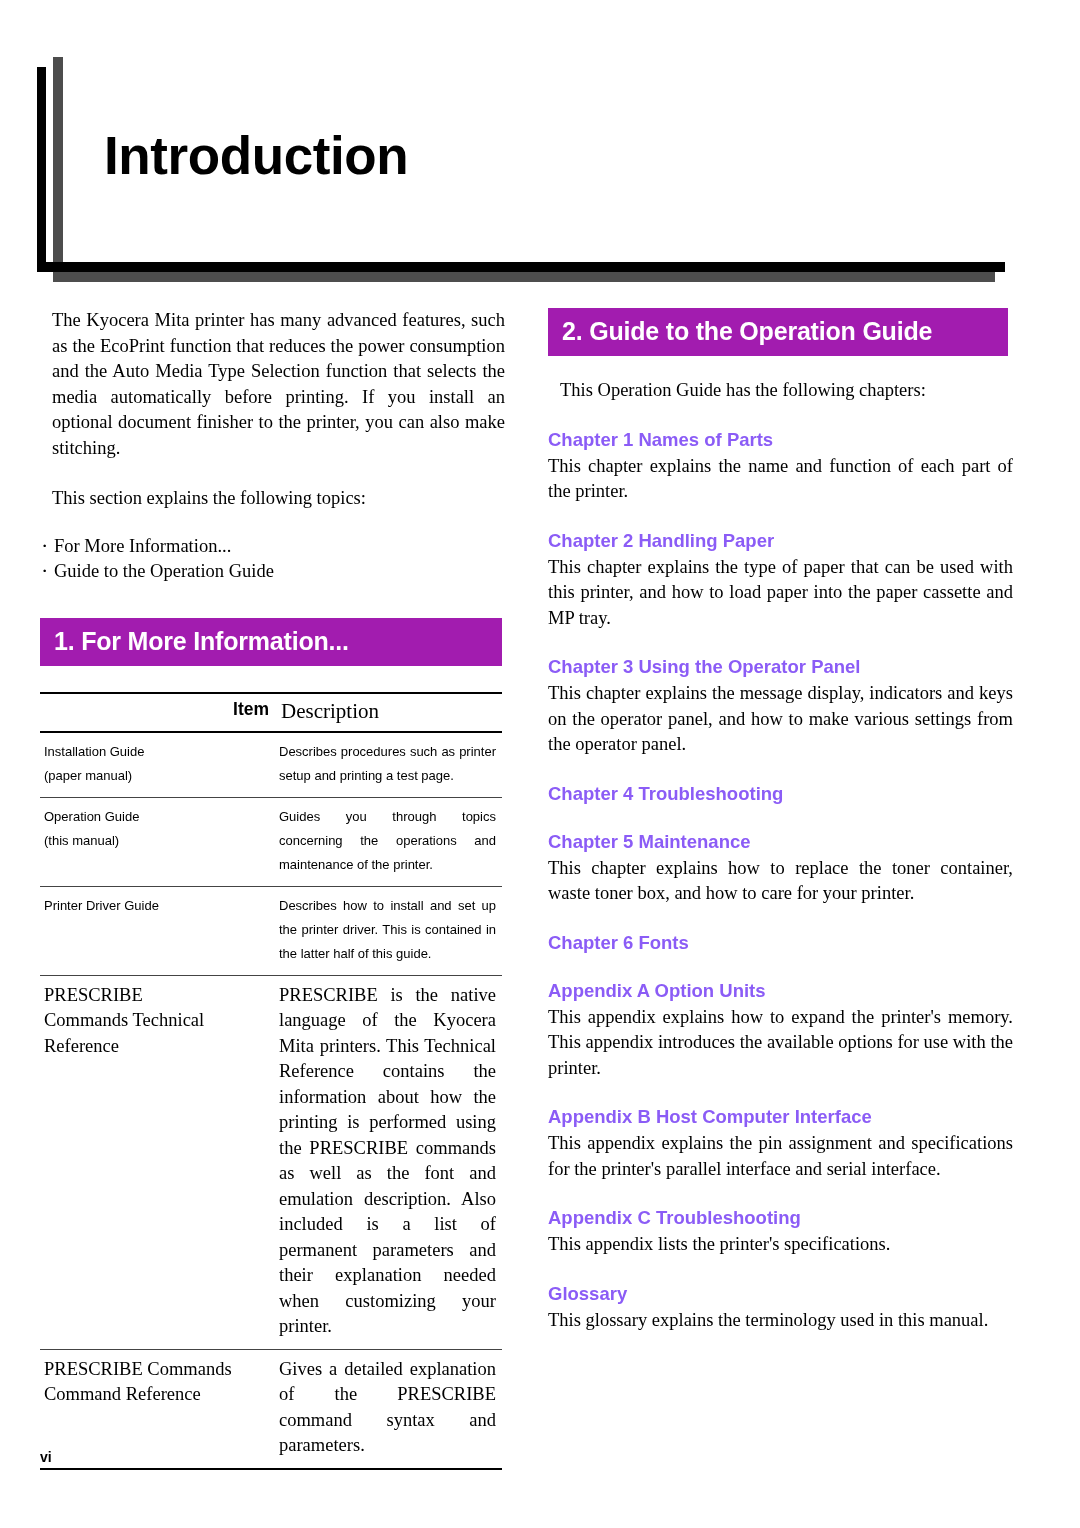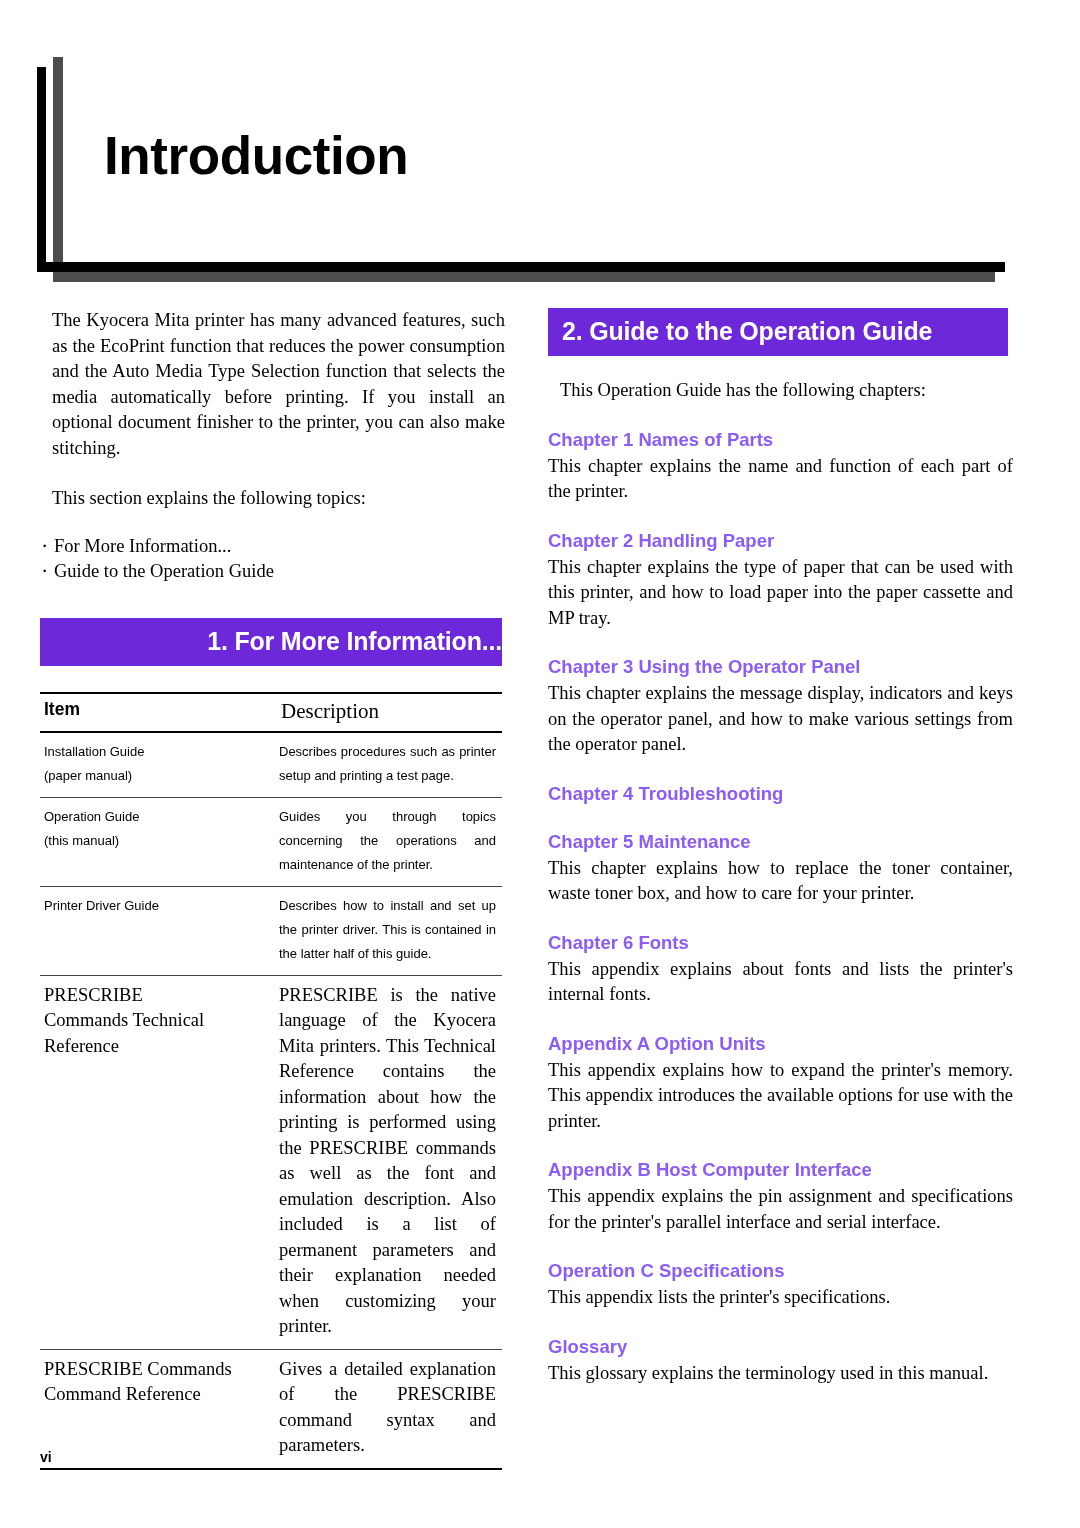--- a/index.html
+++ b/index.html
@@ -102,31 +102,31 @@
     content: "\00B7";
     position: absolute;
     left: 1px;
     top: -1px;
     font-size: 22px;
     line-height: 25.5px;
   }
 
   
   .section-bar {
-    background: #6d28d9;
+    background: #a21caf;
     color: #ffffff;
     font-family: "Liberation Sans", sans-serif;
     font-weight: bold;
     font-size: 25px;
     line-height: 25px;
     padding: 11px 0 12px 14px;
     letter-spacing: -0.2px;
     white-space: nowrap;
   }
-  .bar-left  { width: 462px; box-sizing: border-box; text-align: right; }
+  .bar-left  { width: 462px; box-sizing: border-box; }
   .bar-right { width: 460px; box-sizing: border-box; }
 
   
   table.info {
     border-collapse: collapse;
     width: 462px;
     margin-top: 26px;
     table-layout: fixed;
   }
   table.info col.c1 { width: 235px; }
@@ -137,20 +137,21 @@
     vertical-align: top;
     border-top: 2.5px solid #000000;
     border-bottom: 2.5px solid #000000;
     padding: 5px 6px 7px 4px;
     font-size: 18px;
   }
   table.info thead th.h-item {
     font-family: "Liberation Sans", sans-serif;
     font-weight: bold;
     font-size: 17.5px;
+    text-align: right;
   }
   table.info thead th.h-desc {
     font-family: "Liberation Serif", serif;
     font-weight: normal;
     font-size: 21px;
     padding-left: 6px;
   }
 
   table.info tbody td {
     vertical-align: top;
@@ -293,32 +294,31 @@
     </div>
     <div class="chapter-entry">
       <div class="chapter-head">Chapter 4 Troubleshooting</div>
     </div>
     <div class="chapter-entry">
       <div class="chapter-head">Chapter 5 Maintenance</div>
       <div class="chapter-desc">This chapter explains how to replace the toner container, waste toner box, and how to care for your printer.</div>
     </div>
     <div class="chapter-entry">
       <div class="chapter-head">Chapter 6 Fonts</div>
-      <div class="chapter-desc">This appendix explains about fonts and lists the printer's internal fonts.</div>
     </div>
     <div class="chapter-entry">
       <div class="chapter-head">Appendix A Option Units</div>
       <div class="chapter-desc">This appendix explains how to expand the printer's memory. This appendix introduces the available options for use with the printer.</div>
     </div>
     <div class="chapter-entry">
       <div class="chapter-head">Appendix B Host Computer Interface</div>
       <div class="chapter-desc">This appendix explains the pin assignment and specifications for the printer's parallel interface and serial interface.</div>
     </div>
     <div class="chapter-entry">
-      <div class="chapter-head">Operation C Specifications</div>
+      <div class="chapter-head">Appendix C Troubleshooting</div>
       <div class="chapter-desc">This appendix lists the printer's specifications.</div>
     </div>
     <div class="chapter-entry">
       <div class="chapter-head">Glossary</div>
       <div class="chapter-desc">This glossary explains the terminology used in this manual.</div>
     </div>
   </div>
 
   <div class="page-number">vi</div>
 

